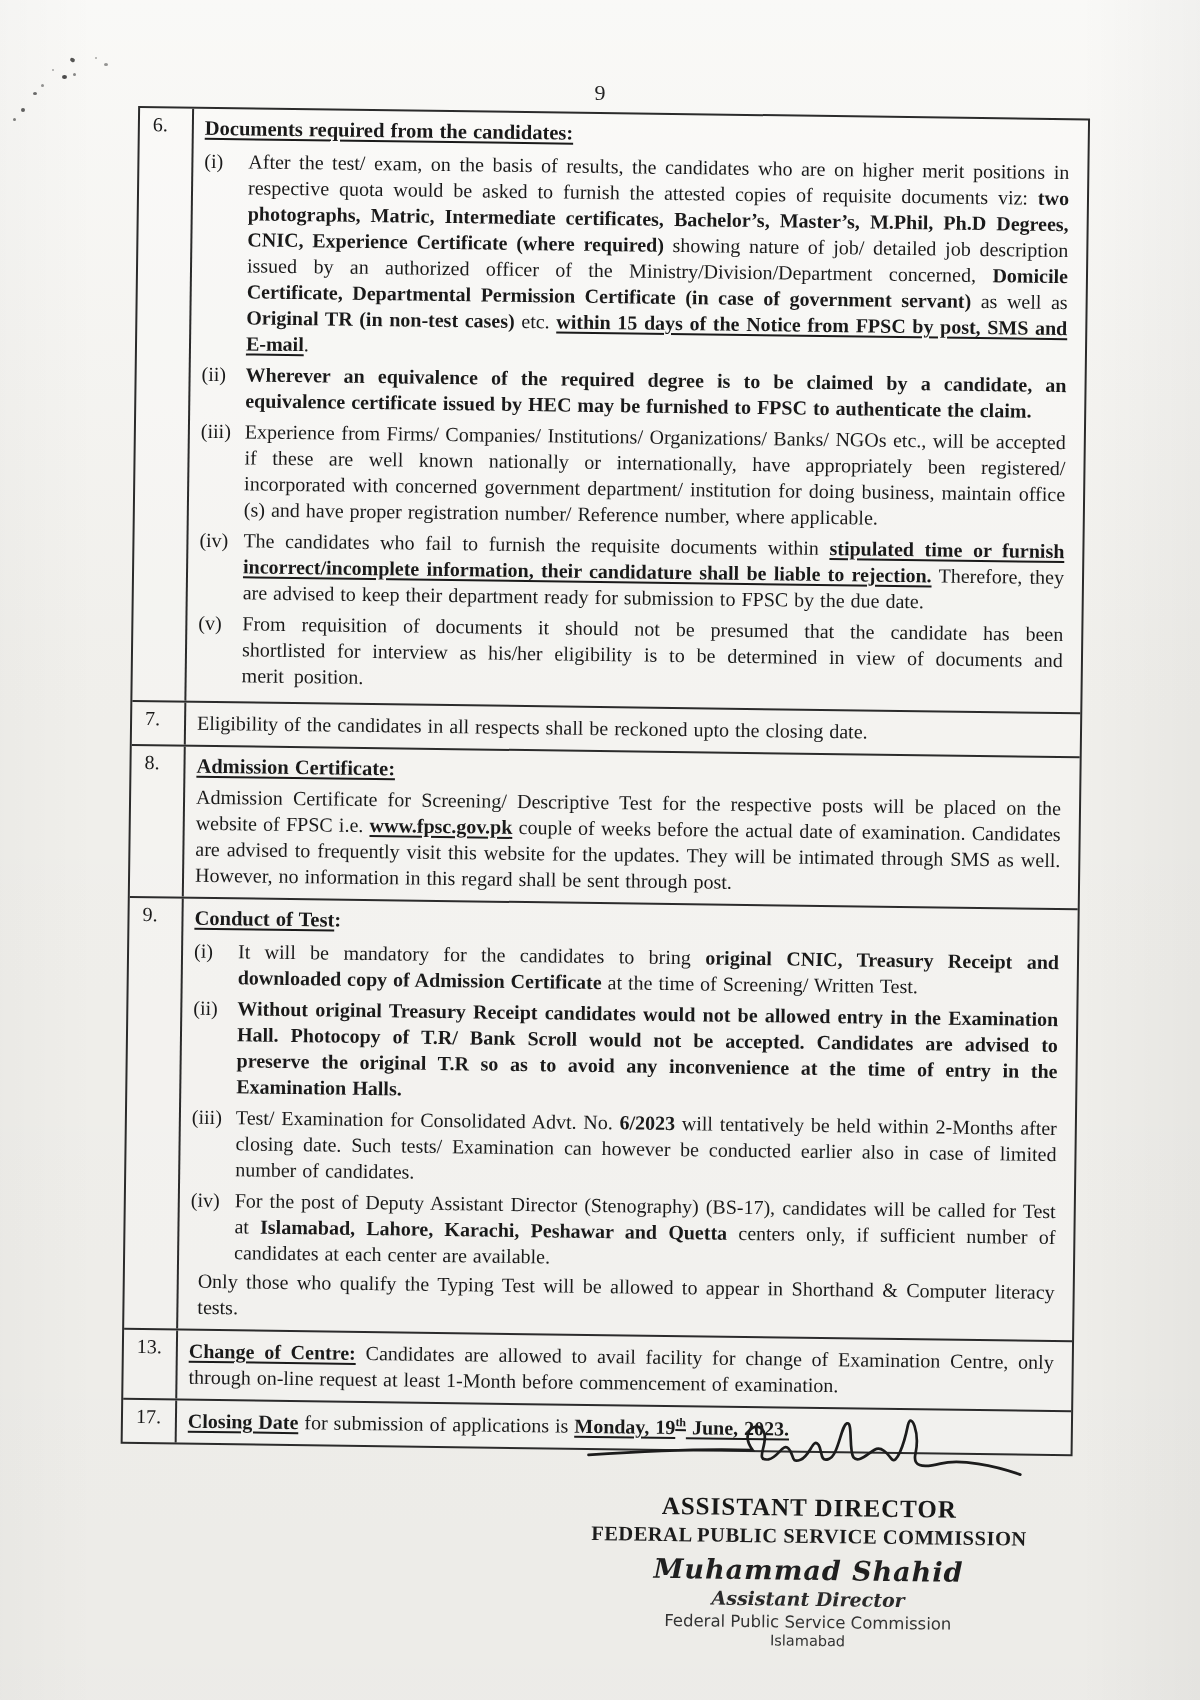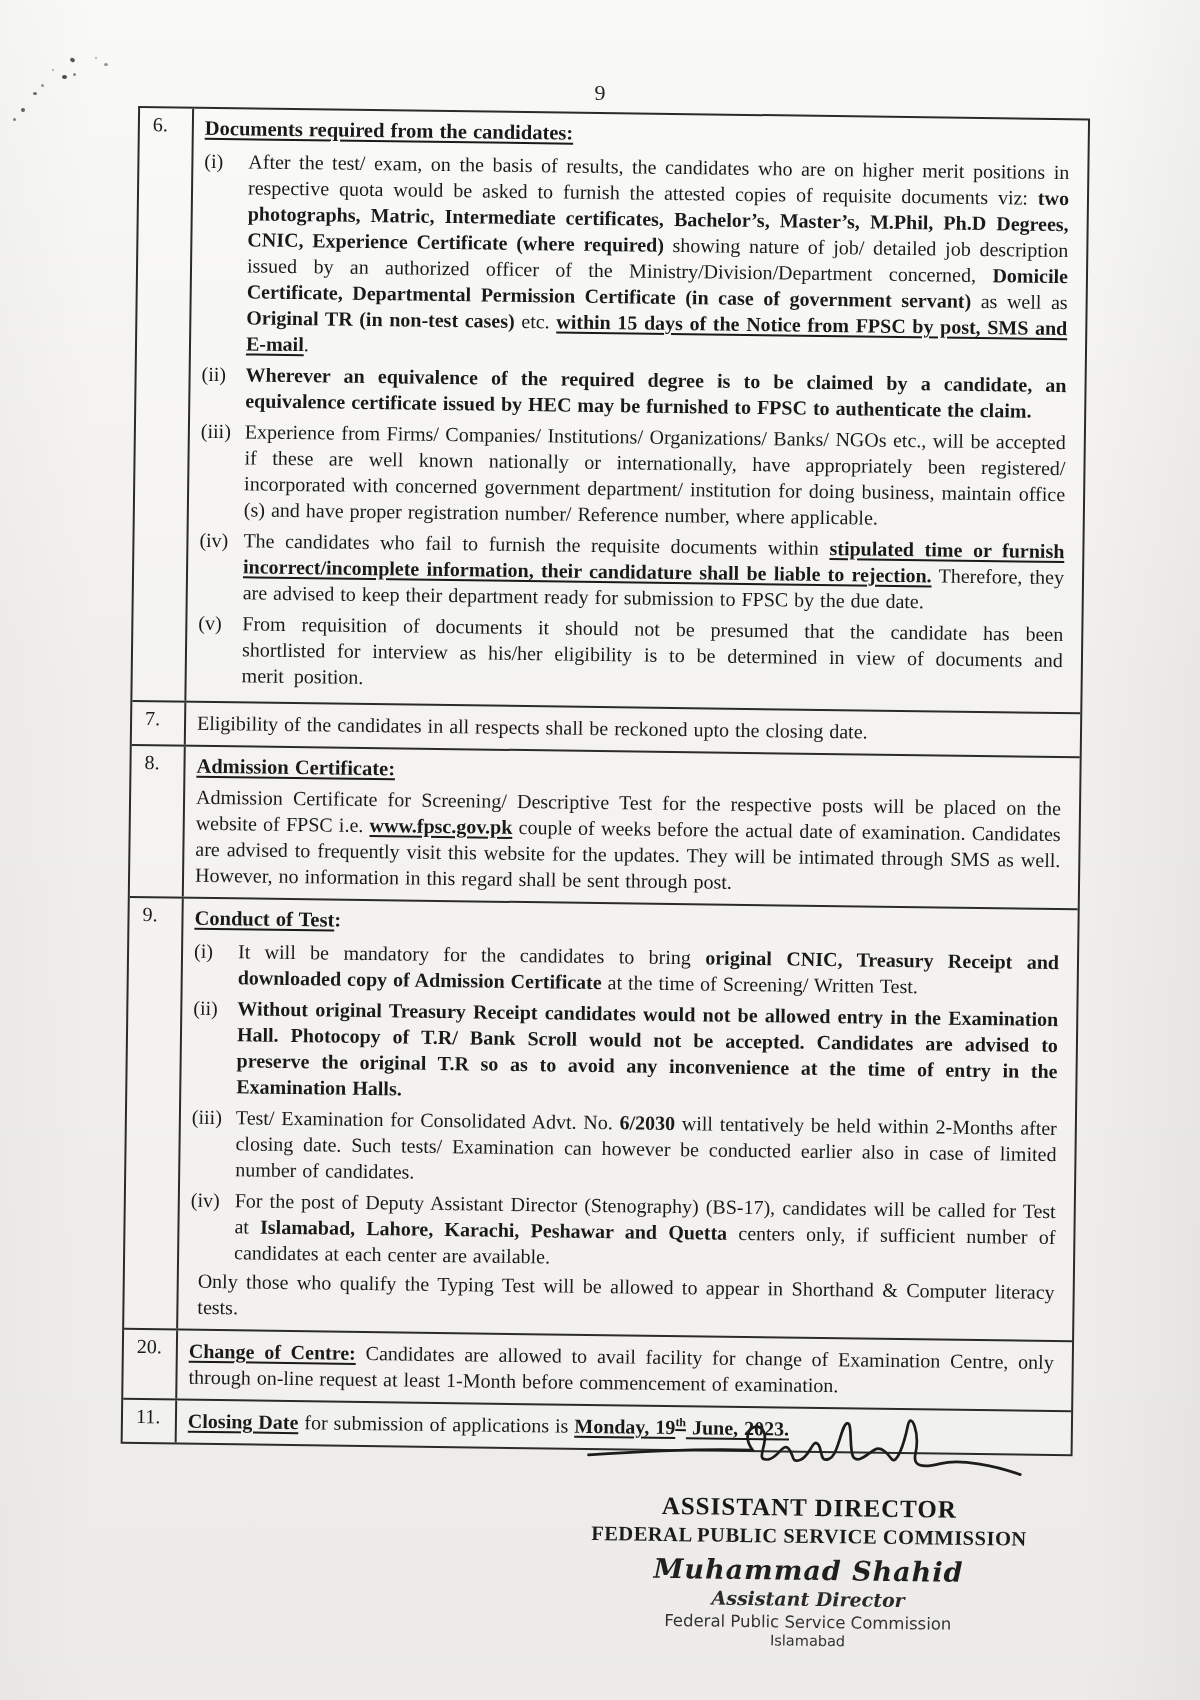--- a/index.html
+++ b/index.html
@@ -145,37 +145,37 @@
             <div class="item">
               <span class="label">(i)</span>
               <span class="txt"><span>It will be mandatory for the candidates to bring </span><span class="b">original CNIC, Treasury Receipt and downloaded copy of Admission Certificate</span><span> at the time of Screening/ Written Test.</span></span>
             </div>
             <div class="item">
               <span class="label">(ii)</span>
               <span class="txt"><span class="b">Without original Treasury Receipt candidates would not be allowed entry in the Examination Hall. Photocopy of T.R/ Bank Scroll would not be accepted. Candidates are advised to preserve the original T.R so as to avoid any inconvenience at the time of entry in the Examination Halls.</span></span>
             </div>
             <div class="item">
               <span class="label">(iii)</span>
-              <span class="txt"><span>Test/ Examination for Consolidated Advt. No. </span><span class="b">6/2030</span><span> will tentatively be held within 2-Months after closing date. Such tests/ Examination can however be conducted earlier also in case of limited number of candidates.</span></span>
+              <span class="txt"><span>Test/ Examination for Consolidated Advt. No. </span><span class="b">6/2023</span><span> will tentatively be held within 2-Months after closing date. Such tests/ Examination can however be conducted earlier also in case of limited number of candidates.</span></span>
             </div>
             <div class="item">
               <span class="label">(iv)</span>
               <span class="txt"><span>For the post of Deputy Assistant Director (Stenography) (BS-17), candidates will be called for Test at </span><span class="b">Islamabad, Lahore, Karachi, Peshawar and Quetta</span><span> centers only, if sufficient number of candidates at each center are available.</span></span>
             </div>
             <div class="para note"><span>Only those who qualify the Typing Test will be allowed to appear in Shorthand &amp; Computer literacy tests.</span></div>
           </div>
         </div>
         <div class="t-row">
-          <div class="t-num">20.</div>
+          <div class="t-num">13.</div>
           <div class="t-cell">
             <div class="para"><span class="b u">Change of Centre:</span><span> Candidates are allowed to avail facility for change of Examination Centre, only through on-line request at least 1-Month before commencement of examination.</span></div>
           </div>
         </div>
         <div class="t-row">
-          <div class="t-num">11.</div>
+          <div class="t-num">17.</div>
           <div class="t-cell">
             <div class="para"><span class="b u">Closing Date</span><span> for submission of applications is </span><span class="b u">Monday, 19</span><span class="b u sup">th</span><span class="b u"> June, 2023.</span></div>
           </div>
         </div>
       </div>
 
     <div class="sig-block">
       <svg class="sig-scribble" width="460" height="92" viewBox="0 0 460 92" aria-hidden="true">
         <path d="M8 50 C70 45 130 42 172 43 C156 22 182 10 184 29 C185 41 175 54 188 52 C198 50 202 35 208 41 C214 47 210 56 220 52 C230 48 232 29 238 37 C242 43 239 54 248 51 C258 48 260 17 266 15 C272 13 268 42 273 49 C278 55 287 45 294 41 C301 37 307 45 311 50 C316 56 323 37 327 16 C330 2 339 23 335 44 C332 57 341 59 360 54 C380 49 414 55 440 64" stroke="#1c1c1c" stroke-width="2.7" fill="none" stroke-linecap="round"></path>
       </svg>

